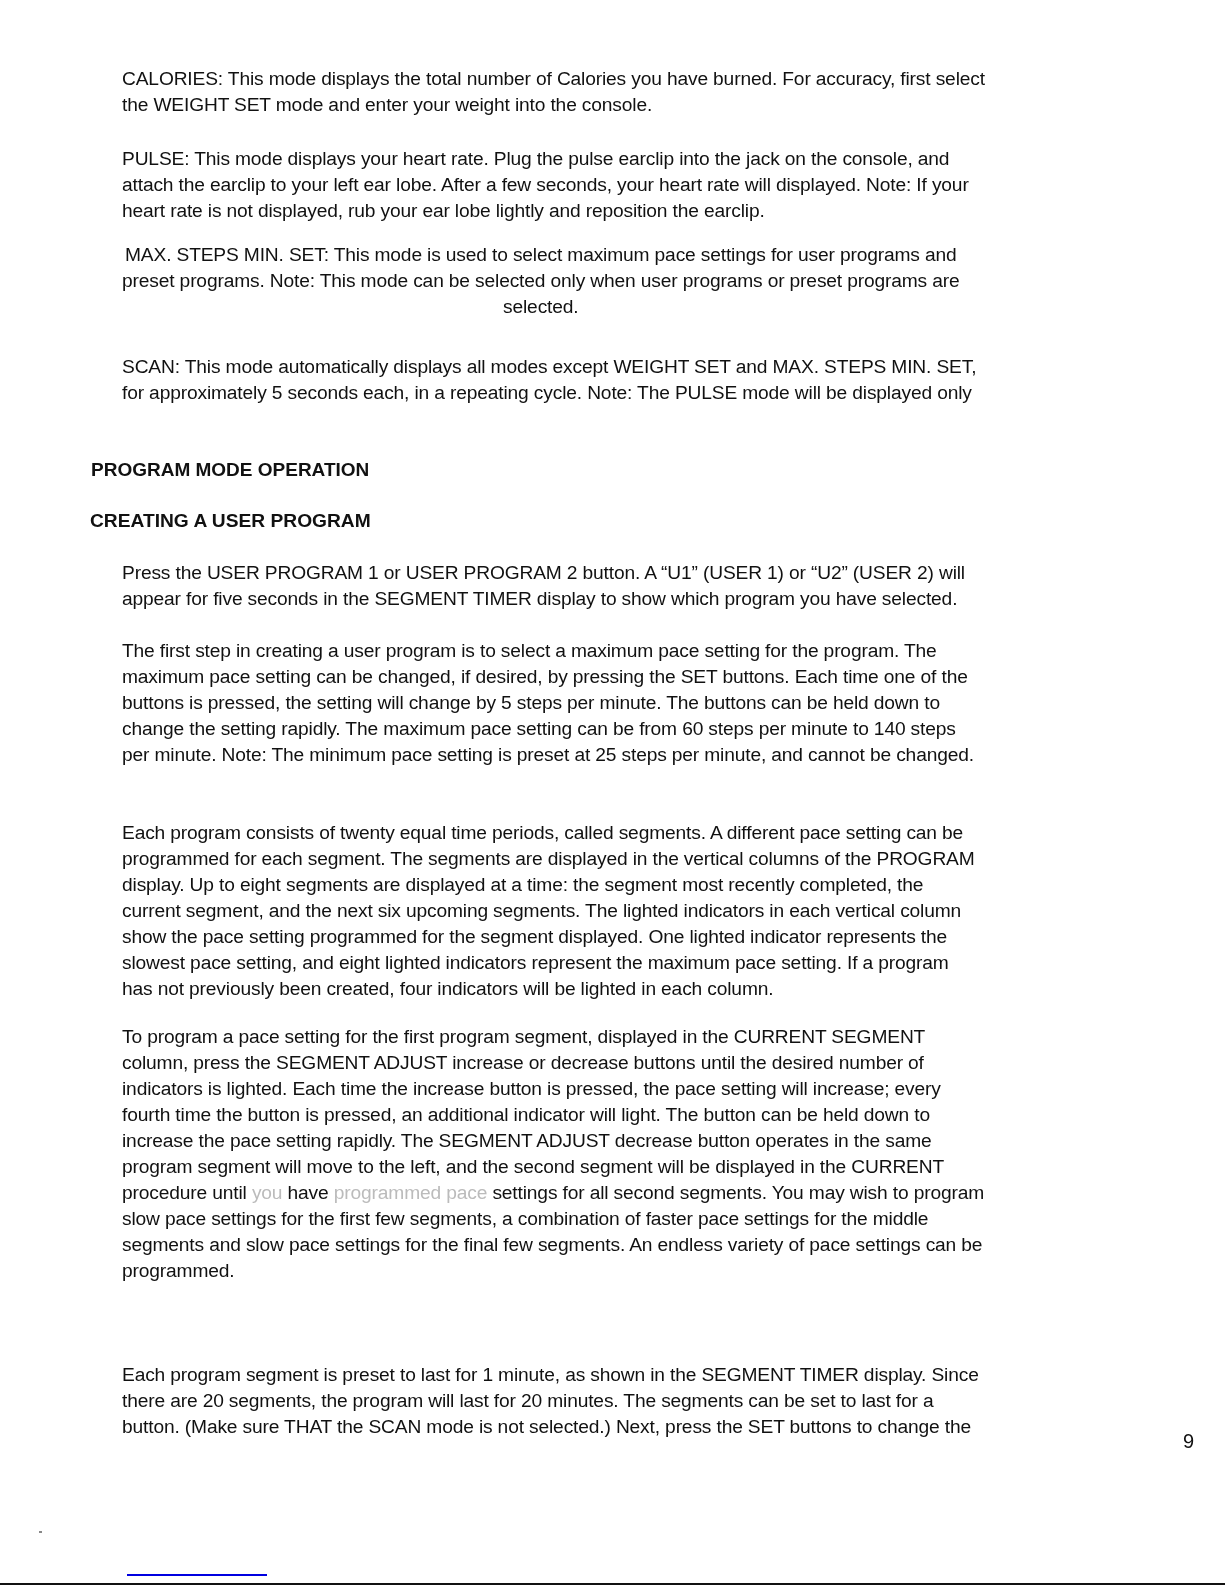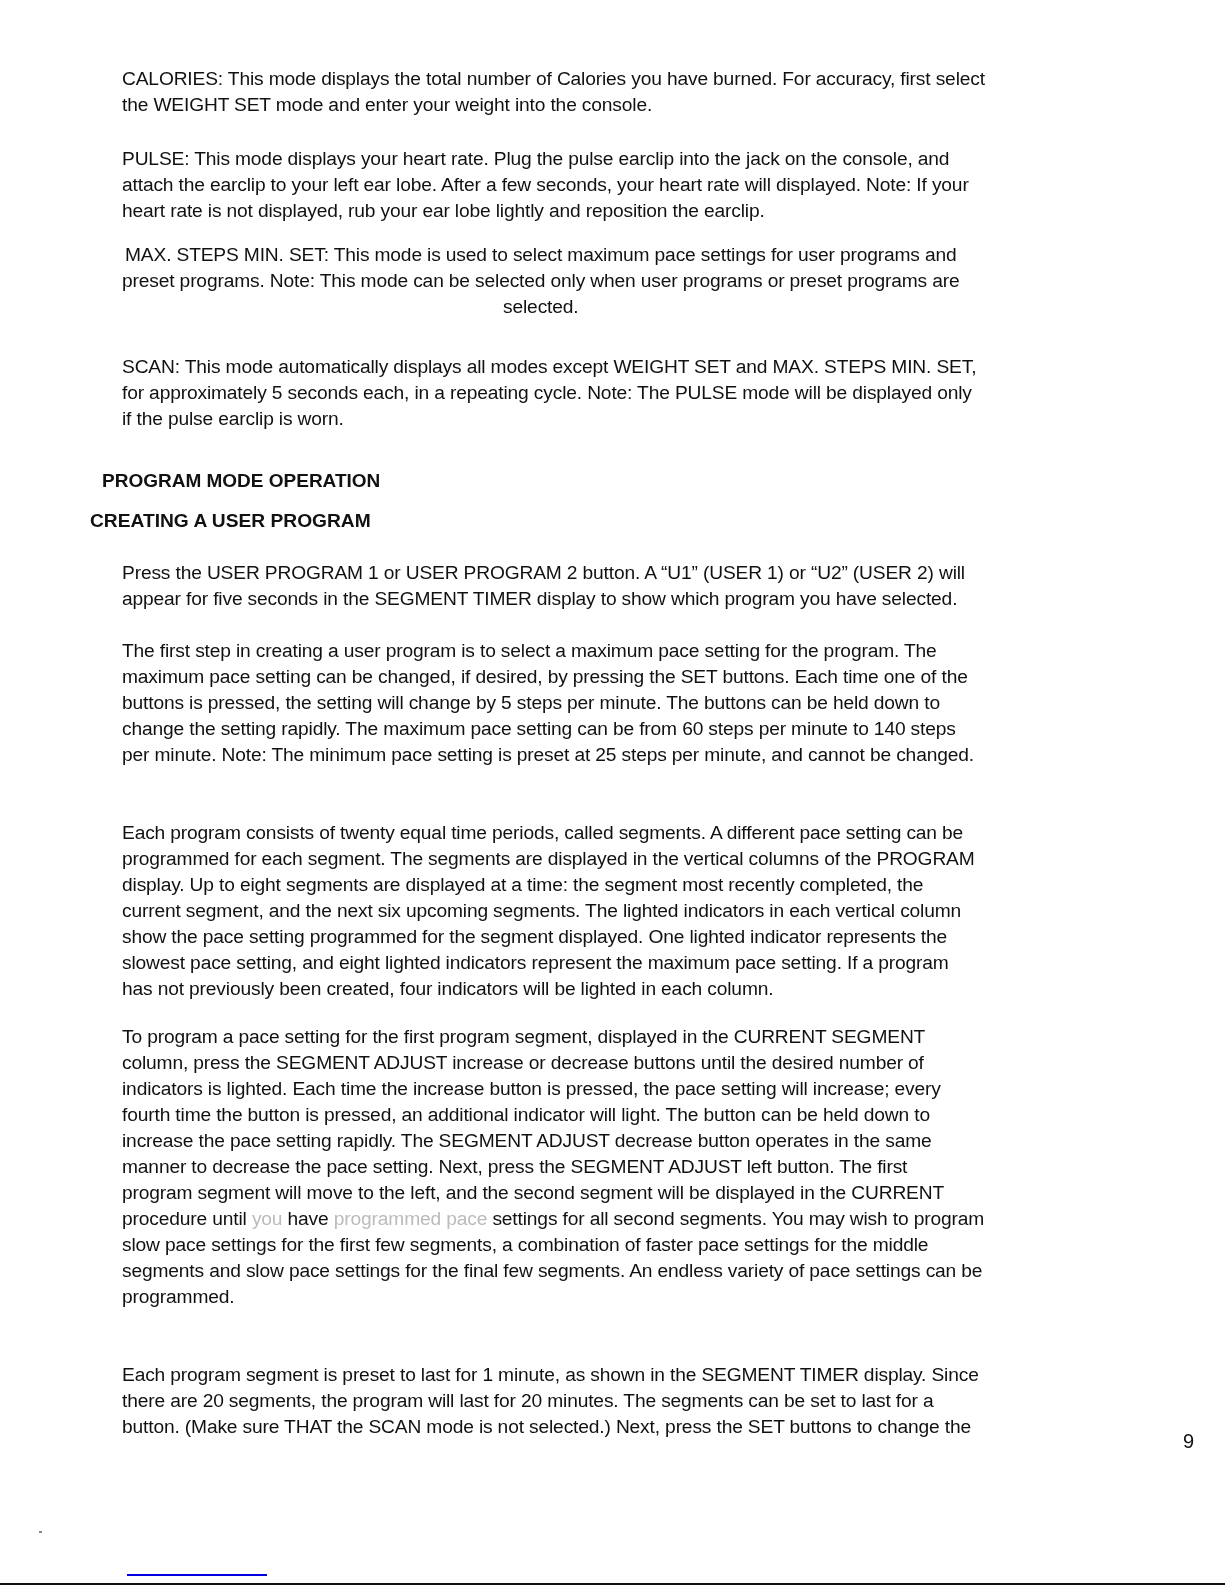--- a/index.html
+++ b/index.html
@@ -3,21 +3,21 @@
   <meta charset="utf-8">
   <style>
     html, body { margin: 0; padding: 0; background: #ffffff; }
     body {
       width: 1225px; height: 1585px; position: relative; overflow: hidden;
       font-family: "Liberation Sans", sans-serif; color: #111;
     }
     .page { position: absolute; left: 90px; top: 66px; width: 1020px; }
     .para { margin: 0; font-size: 19.2px; line-height: 26px; letter-spacing: -0.15px; white-space: nowrap; }
     .para .ln { display: block; margin-left: 32px; }
-    .heading { margin: 12px; font-size: 19px; font-weight: bold; line-height: 26px; }
+    .heading { margin: 1px; font-size: 19px; font-weight: bold; line-height: 26px; }
     .subheading { margin: 0; font-size: 19.2px; line-height: 26px; }
     .p1 { position: absolute; top: 0; }
     .p2 { position: absolute; top: 80px; }
     .p3 { position: absolute; top: 176px; text-align: center; }
     .p4 { position: absolute; top: 288px; }
     .h1 { position: absolute; top: 390px; }
     .h2 { position: absolute; top: 442px; text-align: center; }
     .p5 { position: absolute; top: 494px; }
     .p6 { position: absolute; top: 572px; }
     .p7 { position: absolute; top: 754px; }
@@ -47,21 +47,20 @@
 
   <p class="para p3">
     <span class="ln">MAX. STEPS MIN. SET: This mode is used to select maximum pace settings for user programs and</span>
     <span class="ln">preset programs. Note: This mode can be selected only when user programs or preset programs are</span>
     <span class="ln">selected.</span>
   </p>
 
   <p class="para p4">
     <span class="ln">SCAN: This mode automatically displays all modes except WEIGHT SET and MAX. STEPS MIN. SET,</span>
     <span class="ln">for approximately 5 seconds each, in a repeating cycle. Note: The PULSE mode will be displayed only</span>
-    <span class="ln">if the pulse earclip is worn.</span>
   </p>
 
   <h2 class="heading h1">PROGRAM MODE OPERATION</h2>
 
   <h3 class="subheading h2">CREATING A USER PROGRAM</h3>
 
   <p class="para p5">
     <span class="ln">Press the USER PROGRAM 1 or USER PROGRAM 2 button. A “U1” (USER 1) or “U2” (USER 2) will</span>
     <span class="ln">appear for five seconds in the SEGMENT TIMER display to show which program you have selected.</span>
   </p>
@@ -83,21 +82,20 @@
     <span class="ln">slowest pace setting, and eight lighted indicators represent the maximum pace setting. If a program</span>
     <span class="ln">has not previously been created, four indicators will be lighted in each column.</span>
   </p>
 
   <p class="para p8">
     <span class="ln">To program a pace setting for the first program segment, displayed in the CURRENT SEGMENT</span>
     <span class="ln">column, press the SEGMENT ADJUST increase or decrease buttons until the desired number of</span>
     <span class="ln">indicators is lighted. Each time the increase button is pressed, the pace setting will increase; every</span>
     <span class="ln">fourth time the button is pressed, an additional indicator will light. The button can be held down to</span>
     <span class="ln">increase the pace setting rapidly. The SEGMENT ADJUST decrease button operates in the same</span>
-    <span class="ln">manner to decrease the pace setting. Next, press the SEGMENT ADJUST left button. The first</span>
     <span class="ln">program segment will move to the left, and the second segment will be displayed in the CURRENT</span>
     <span class="ln"><span>procedure until </span><span class="faded">you</span><span> have </span><span class="faded">programmed pace</span><span> settings for all second segments. You may wish to program</span></span>
     <span class="ln">slow pace settings for the first few segments, a combination of faster pace settings for the middle</span>
     <span class="ln">segments and slow pace settings for the final few segments. An endless variety of pace settings can be</span>
     <span class="ln">programmed.</span>
   </p>
 
   <p class="para p9">
     <span class="ln">Each program segment is preset to last for 1 minute, as shown in the SEGMENT TIMER display.  Since</span>
     <span class="ln">there are 20 segments, the program will last for 20 minutes. The segments can be set to last for a</span>

